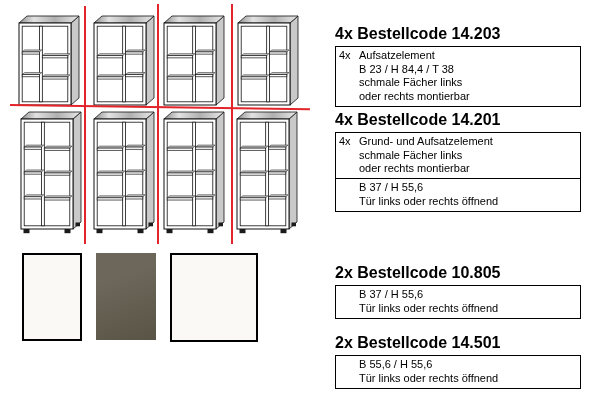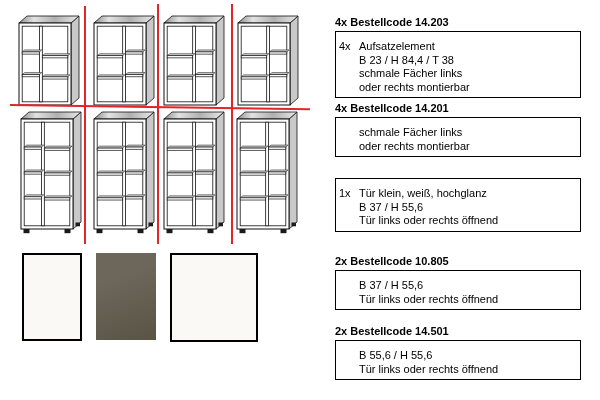--- a/index.html
+++ b/index.html
@@ -5,22 +5,22 @@
   html,body{margin:0;padding:0;background:#fff;}
   .canvas{position:relative;width:600px;height:400px;background:#ffffff;
           font-family:"Liberation Sans",sans-serif;overflow:hidden;}
   .unit{position:absolute;z-index:1;}
   .guide{position:absolute;z-index:5;}
   .vline{width:1.6px;}
   .hline{height:1.7px;transform:rotate(0.8deg);transform-origin:0 0;}
   .swatch{position:absolute;box-sizing:border-box;z-index:1;}
   .swatch.bordered{border:2px solid #000;}
   .section{position:absolute;left:335px;width:246px;z-index:2;color:#000;}
-  .sec-heading{font-size:11px;font-weight:bold;margin:8px 0 3px 0;white-space:nowrap;}
-  .spec-box{border:1px solid #000;padding:8px 3px 3px 3px;font-size:11px;line-height:13.6px;background:#fff;}
+  .sec-heading{font-size:16px;font-weight:bold;margin:17px 0 3px 0;white-space:nowrap;}
+  .spec-box{border:1px solid #000;padding:2px 3px 3px 3px;font-size:11px;line-height:13.6px;background:#fff;}
   .spec-line{white-space:nowrap;}
   .qty{display:inline-block;width:20px;}
   .indent{padding-left:20px;}
   .s1{top:8px;}.s2{top:94px;}.s3{top:178px;}.s4{top:247px;}.s5{top:317px;}
 </style>
 </head>
 <body>
 
 <div class="canvas">
   <div id="drawing-layer">
@@ -255,28 +255,28 @@
       <div class="spec-line"><span class="qty">4x</span><span>Aufsatzelement</span></div>
       <div class="spec-line indent">B 23 / H 84,4 / T 38</div>
       <div class="spec-line indent">schmale Fächer links</div>
       <div class="spec-line indent">oder rechts montierbar</div>
     </div>
   </div>
 
   <div class="section s2">
     <div class="sec-heading">4x Bestellcode 14.201</div>
     <div class="spec-box">
+      <div class="spec-line"><span class="qty">4x</span><span>Grund- und Aufsatzelement</span></div>
       <div class="spec-line indent">schmale Fächer links</div>
       <div class="spec-line indent">oder rechts montierbar</div>
     </div>
   </div>
 
   <div class="section s3">
     <div class="spec-box">
-      <div class="spec-line"><span class="qty">1x</span><span>Tür klein, weiß, hochglanz</span></div>
       <div class="spec-line indent">B 37 / H 55,6</div>
       <div class="spec-line indent">Tür links oder rechts öffnend</div>
     </div>
   </div>
 
   <div class="section s4">
     <div class="sec-heading">2x Bestellcode 10.805</div>
     <div class="spec-box">
       <div class="spec-line indent">B 37 / H 55,6</div>
       <div class="spec-line indent">Tür links oder rechts öffnend</div>

